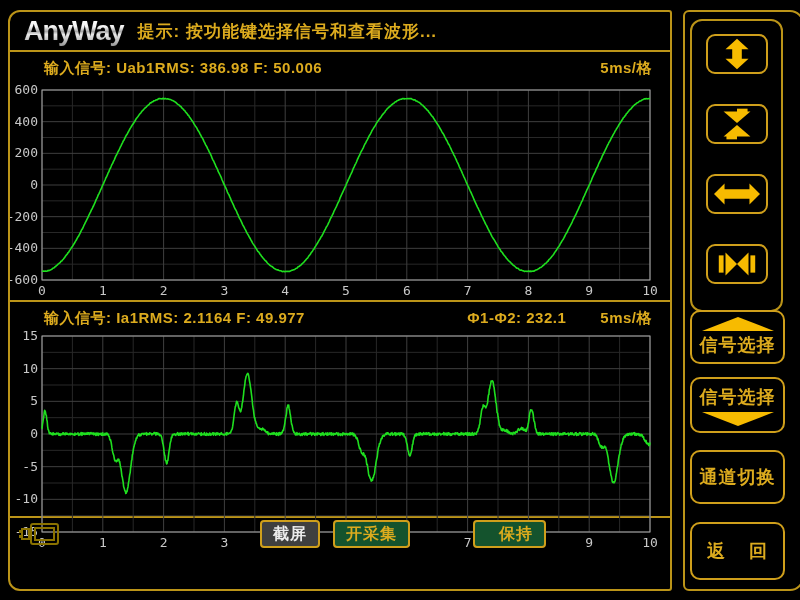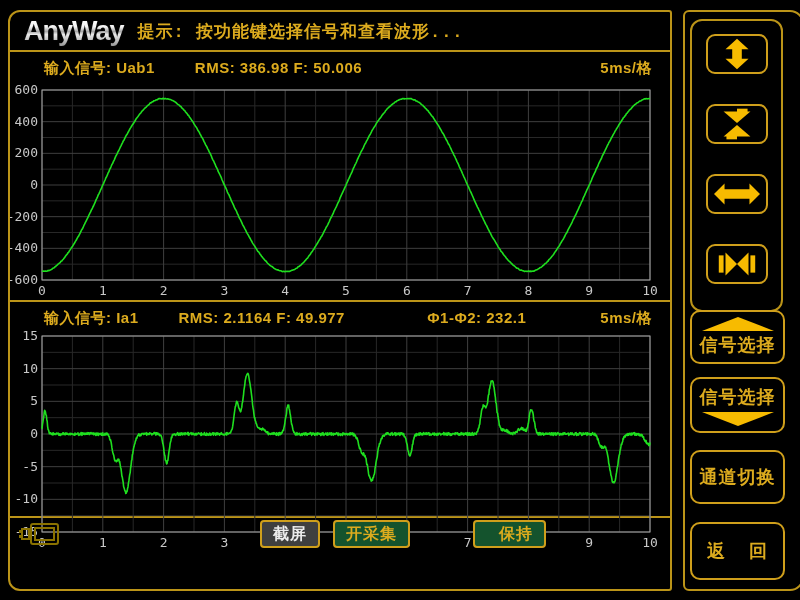--- a/index.html
+++ b/index.html
@@ -9,27 +9,27 @@
   
   .main-frame{position:absolute;left:8px;top:10px;width:664px;height:581px;
     border:2px solid #bb9418;border-radius:12px 3px 3px 12px;box-sizing:border-box;
     background:#000;}
   .title-bar{height:40px;border-bottom:2px solid #bb9418;box-sizing:border-box;
     display:flex;align-items:center;padding-left:14px;}
   .logo{font-size:27px;font-weight:bold;letter-spacing:-1px;
     background:linear-gradient(180deg,#ffffff 0%,#f2f2f2 35%,#9a9a9a 50%,#e8e8e8 60%,#7d7d7d 100%);
     -webkit-background-clip:text;background-clip:text;color:transparent;
     text-shadow:0 0 1px rgba(255,255,255,.15);padding-right:6px;}
-  .title-msg{color:#dcab1e;font-size:17px;font-weight:bold;margin-left:8px;letter-spacing:1px;font-family:Liberation Mono, monospace;}
+  .title-msg{color:#dcab1e;font-size:17px;font-weight:bold;margin-left:8px;letter-spacing:1px;}
 
   .panel{position:relative;box-sizing:border-box;border-bottom:2px solid #bb9418;}
   .panel.p1{height:250px;}
   .panel.p2{height:216px;}
   .chart-header{position:absolute;left:34px;right:18px;top:7px;display:flex;
-    color:#dcab1e;font-size:15px;font-weight:bold;white-space:nowrap;letter-spacing:.5px;gap:40px;}
+    color:#dcab1e;font-size:15px;font-weight:bold;white-space:nowrap;letter-spacing:.5px;}
   .chart-header .meas{}
   .chart-header .phase{margin-left:auto;}
   .chart-header .tb{margin-left:auto;}
   .chart-header .tb2{margin-left:34px;}
   svg.chart{position:absolute;left:0;}
 
   
   .bottom-bar{position:relative;height:33px;}
   .battery{position:absolute;left:8px;top:3px;}
   .bbtn{position:absolute;top:2px;height:28px;box-sizing:border-box;

